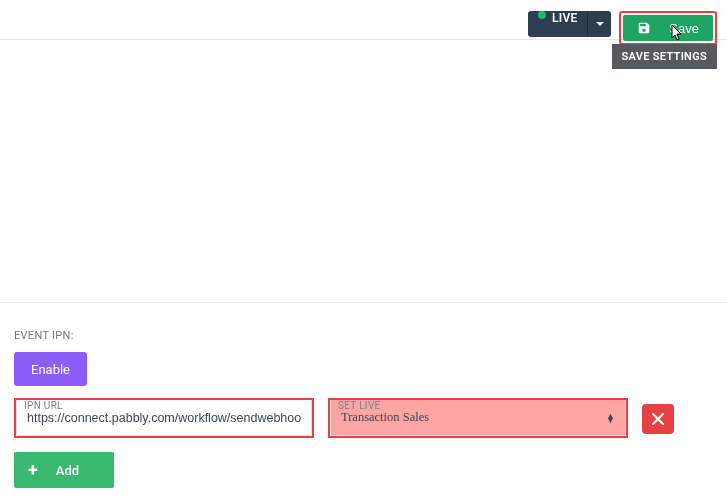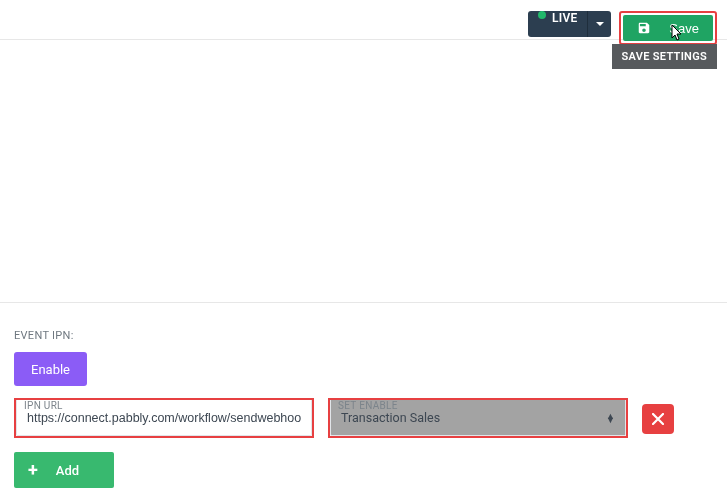--- a/index.html
+++ b/index.html
@@ -175,30 +175,31 @@
     padding: 0 10px;
     font-size: 12.5px;
     color: #3d4752;
     background: #fff;
     outline: none;
   }
 
   .select-box {
     width: 100%;
     height: 36px;
-    background: #a3a3a3;
+    background: #fca5a5;
     border: 1px solid #e1e5e9;
     border-top: none;
     border-radius: 0 0 2px 2px;
     display: flex;
     align-items: center;
     justify-content: space-between;
     padding: 0 10px;
     font-size: 12.5px;
     color: #3d4752;
+    font-family: Liberation Serif, serif;
   }
   .select-box .sort-ic { display: flex; flex-direction: column; line-height: 4px; font-size: 9px; color: #3d4752; }
 
   .del-btn {
     width: 32px;
     height: 30px;
     background: #e74041;
     border-radius: 4px;
     display: inline-flex;
     align-items: center;
@@ -277,21 +278,21 @@
   </div>
 
   <div class="field-row">
 
     <div class="field-col url-col">
       <div class="field-label">IPN URL</div>
       <input class="text-input" type="text" value="https://connect.pabbly.com/workflow/sendwebhookdata" style="">
     </div>
 
     <div class="field-col event-col">
-      <div class="field-label">SET ENABLE</div>
+      <div class="field-label">SET LIVE</div>
       <div class="select-box">
         <span>Transaction Sales</span>
         <span class="sort-ic">
           <span>▲</span>
             <span>▼</span>
         </span>
       </div>
     </div>
 
     <div class="del-btn">

